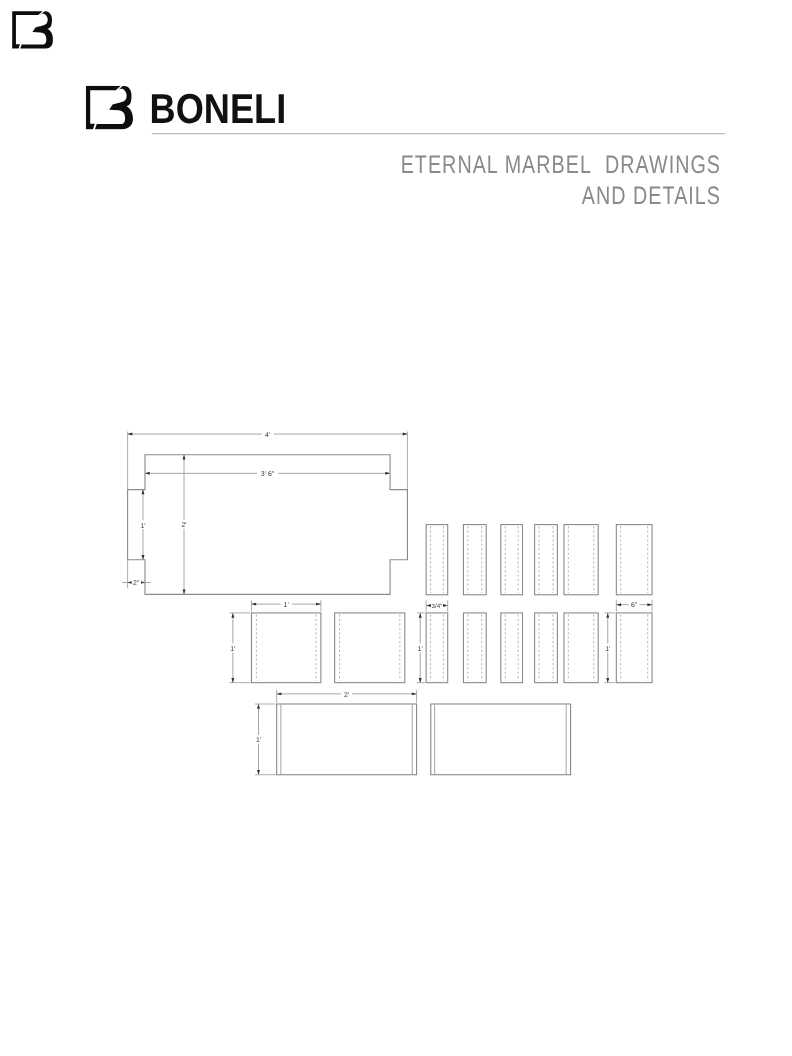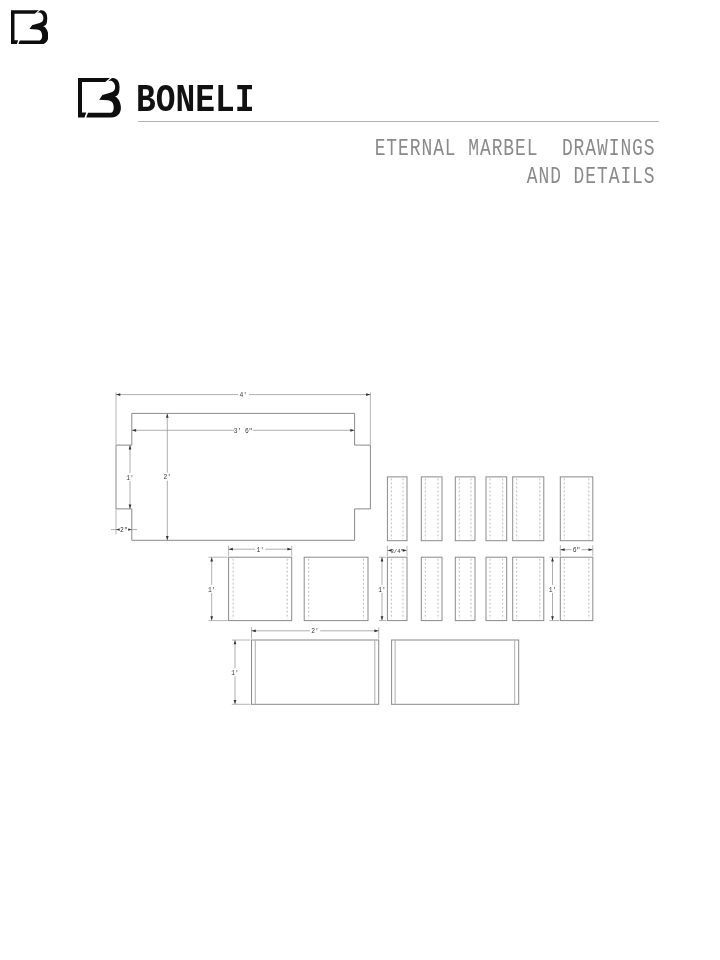--- a/index.html
+++ b/index.html
@@ -1,17 +1,17 @@
 <!DOCTYPE html>
 <html><head>
 <meta charset="utf-8">
 <style>
   html,body{margin:0;padding:0;background:#ffffff;}
   #page{position:relative;width:704px;height:960px;background:#ffffff;overflow:hidden;
-        font-family:Liberation Mono, monospace;border-radius:19px;}
+        font-family:Liberation Sans, sans-serif;border-radius:19px;}
   .abs{position:absolute;}
 </style>
 </head>
 <body>
 <div id="page">
 
 <svg class="abs" style="left:10.5px;top:9.6px;" width="37.5" height="34.8" viewBox="0 0 430 395">
   <path fill="#0d0d0d" d="M 0,0 L 319,0 L 272,40 L 40,40 L 40,345 L 82,345 L 65,395 L 0,395 Z"></path>
   <path fill="#0d0d0d" d="M 336,2
     C 390,-6 420,40 415,103

